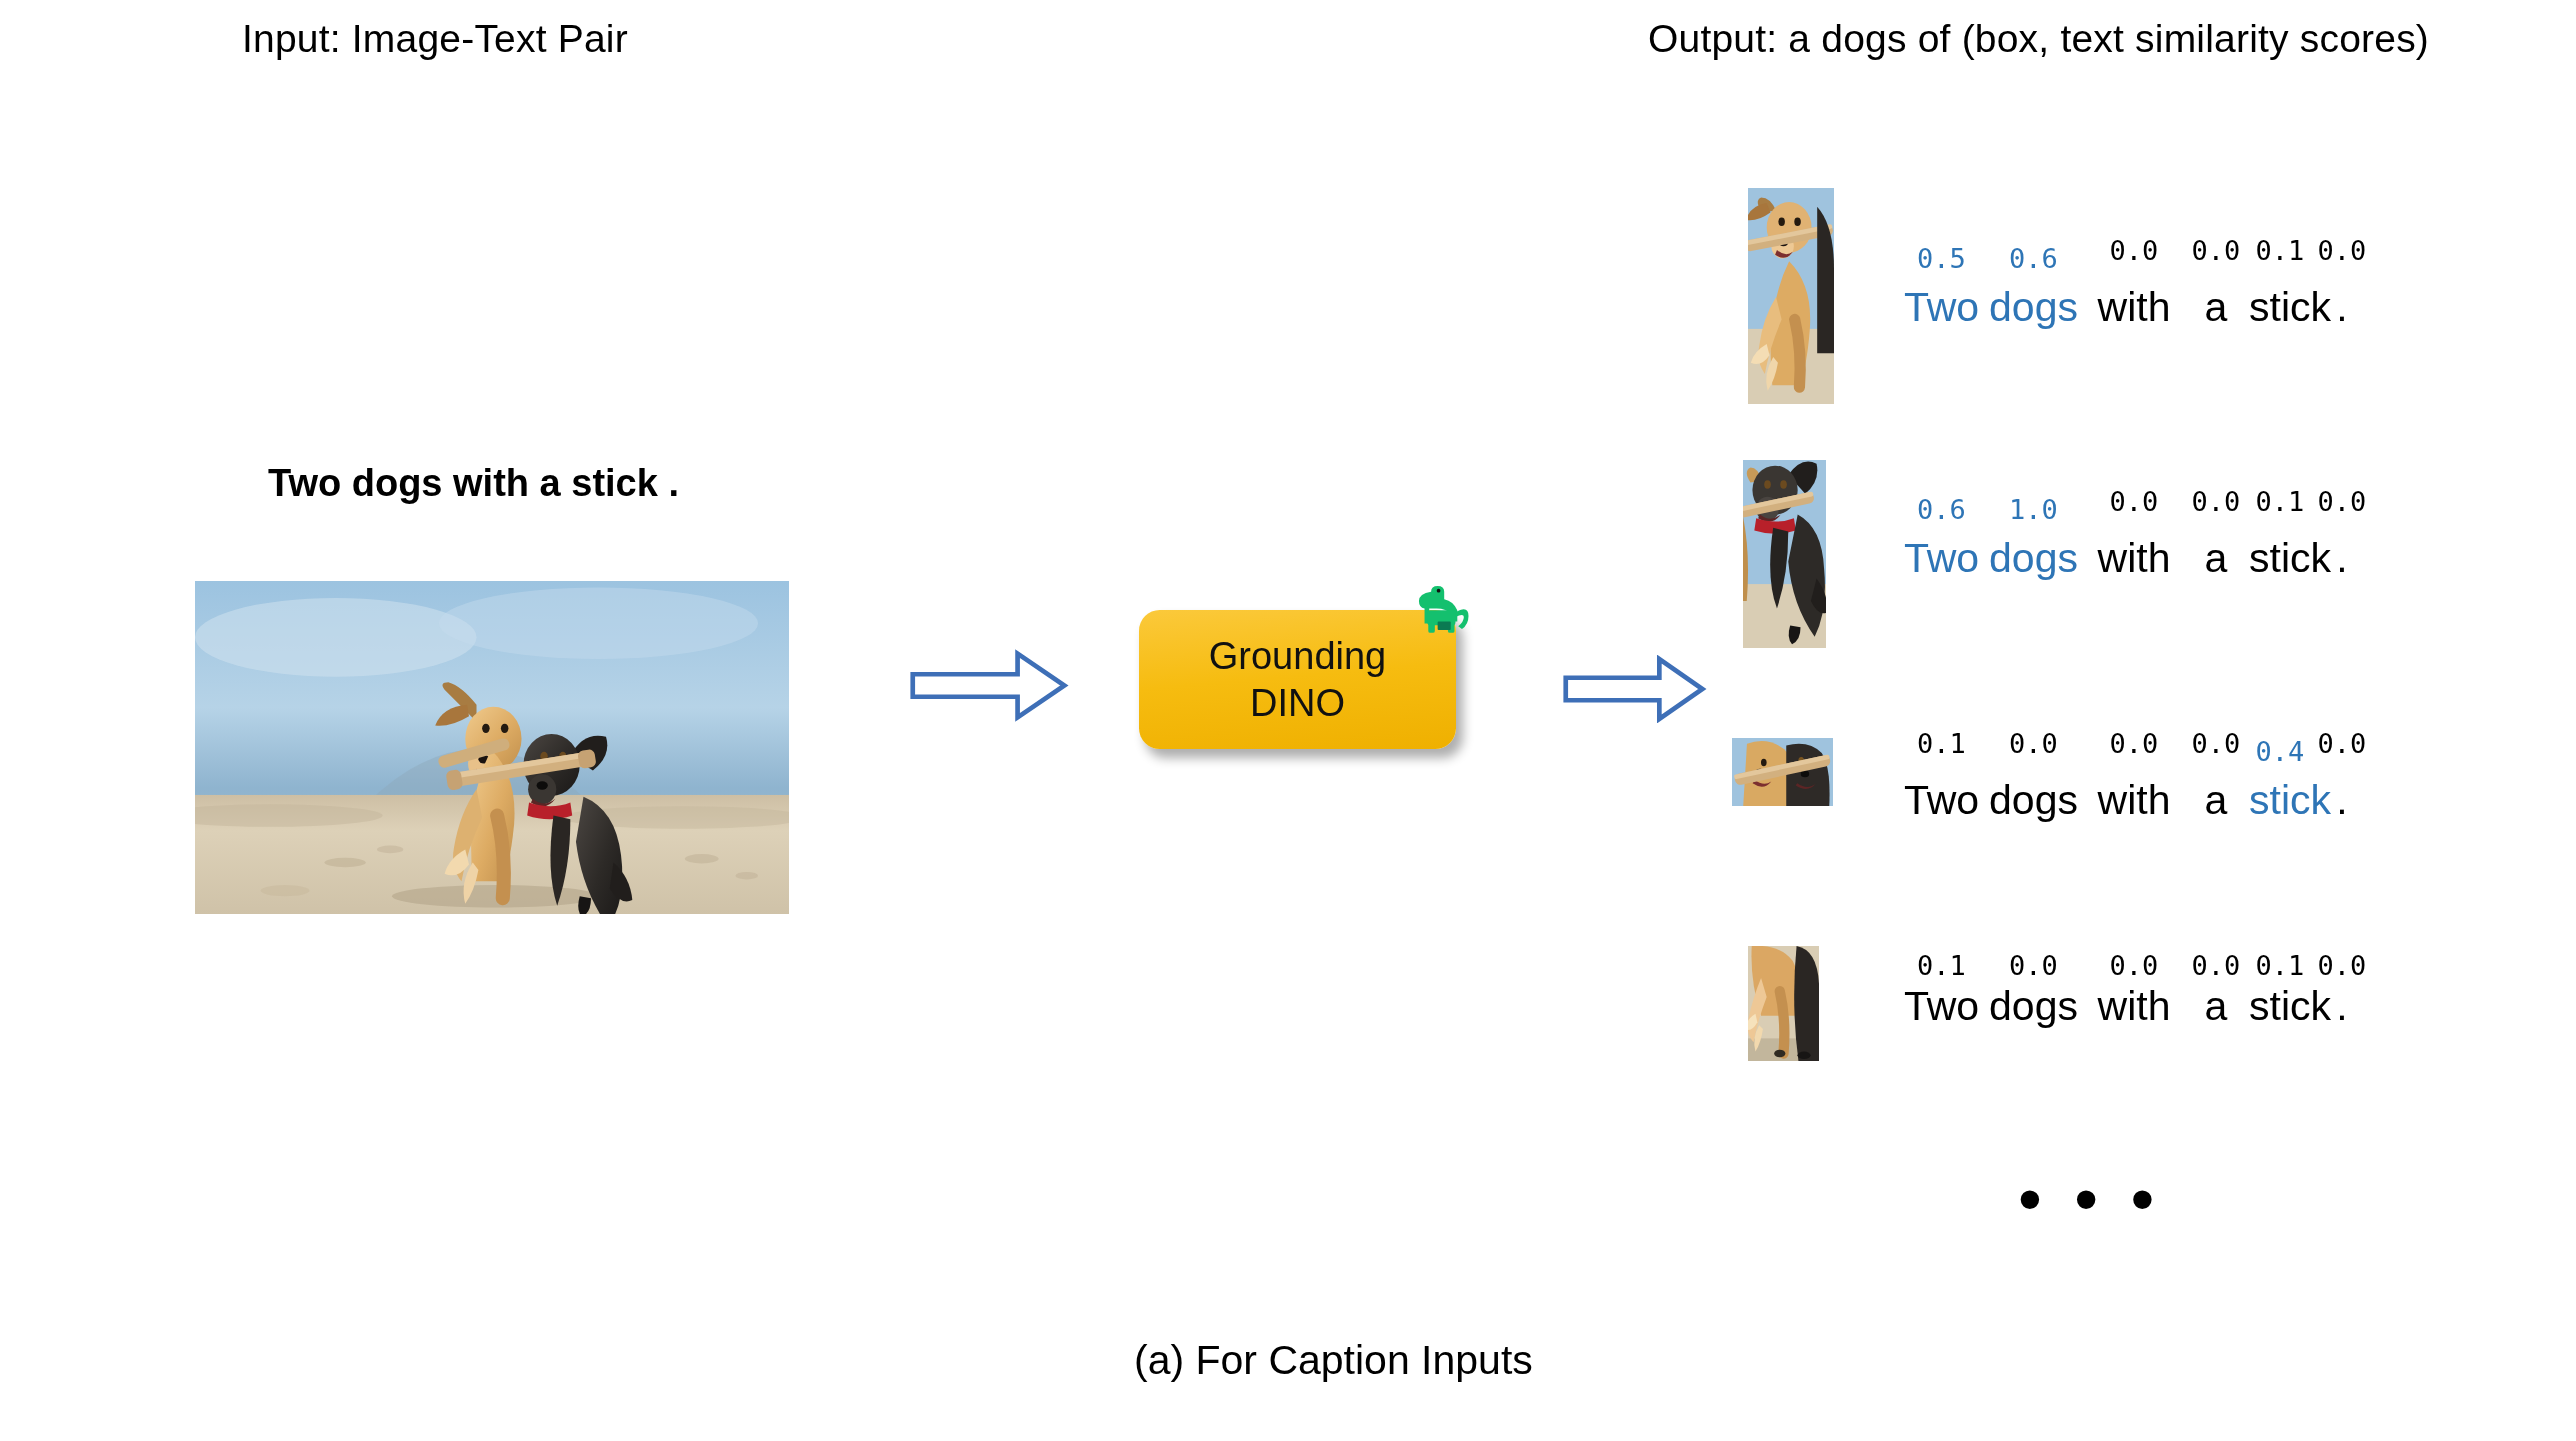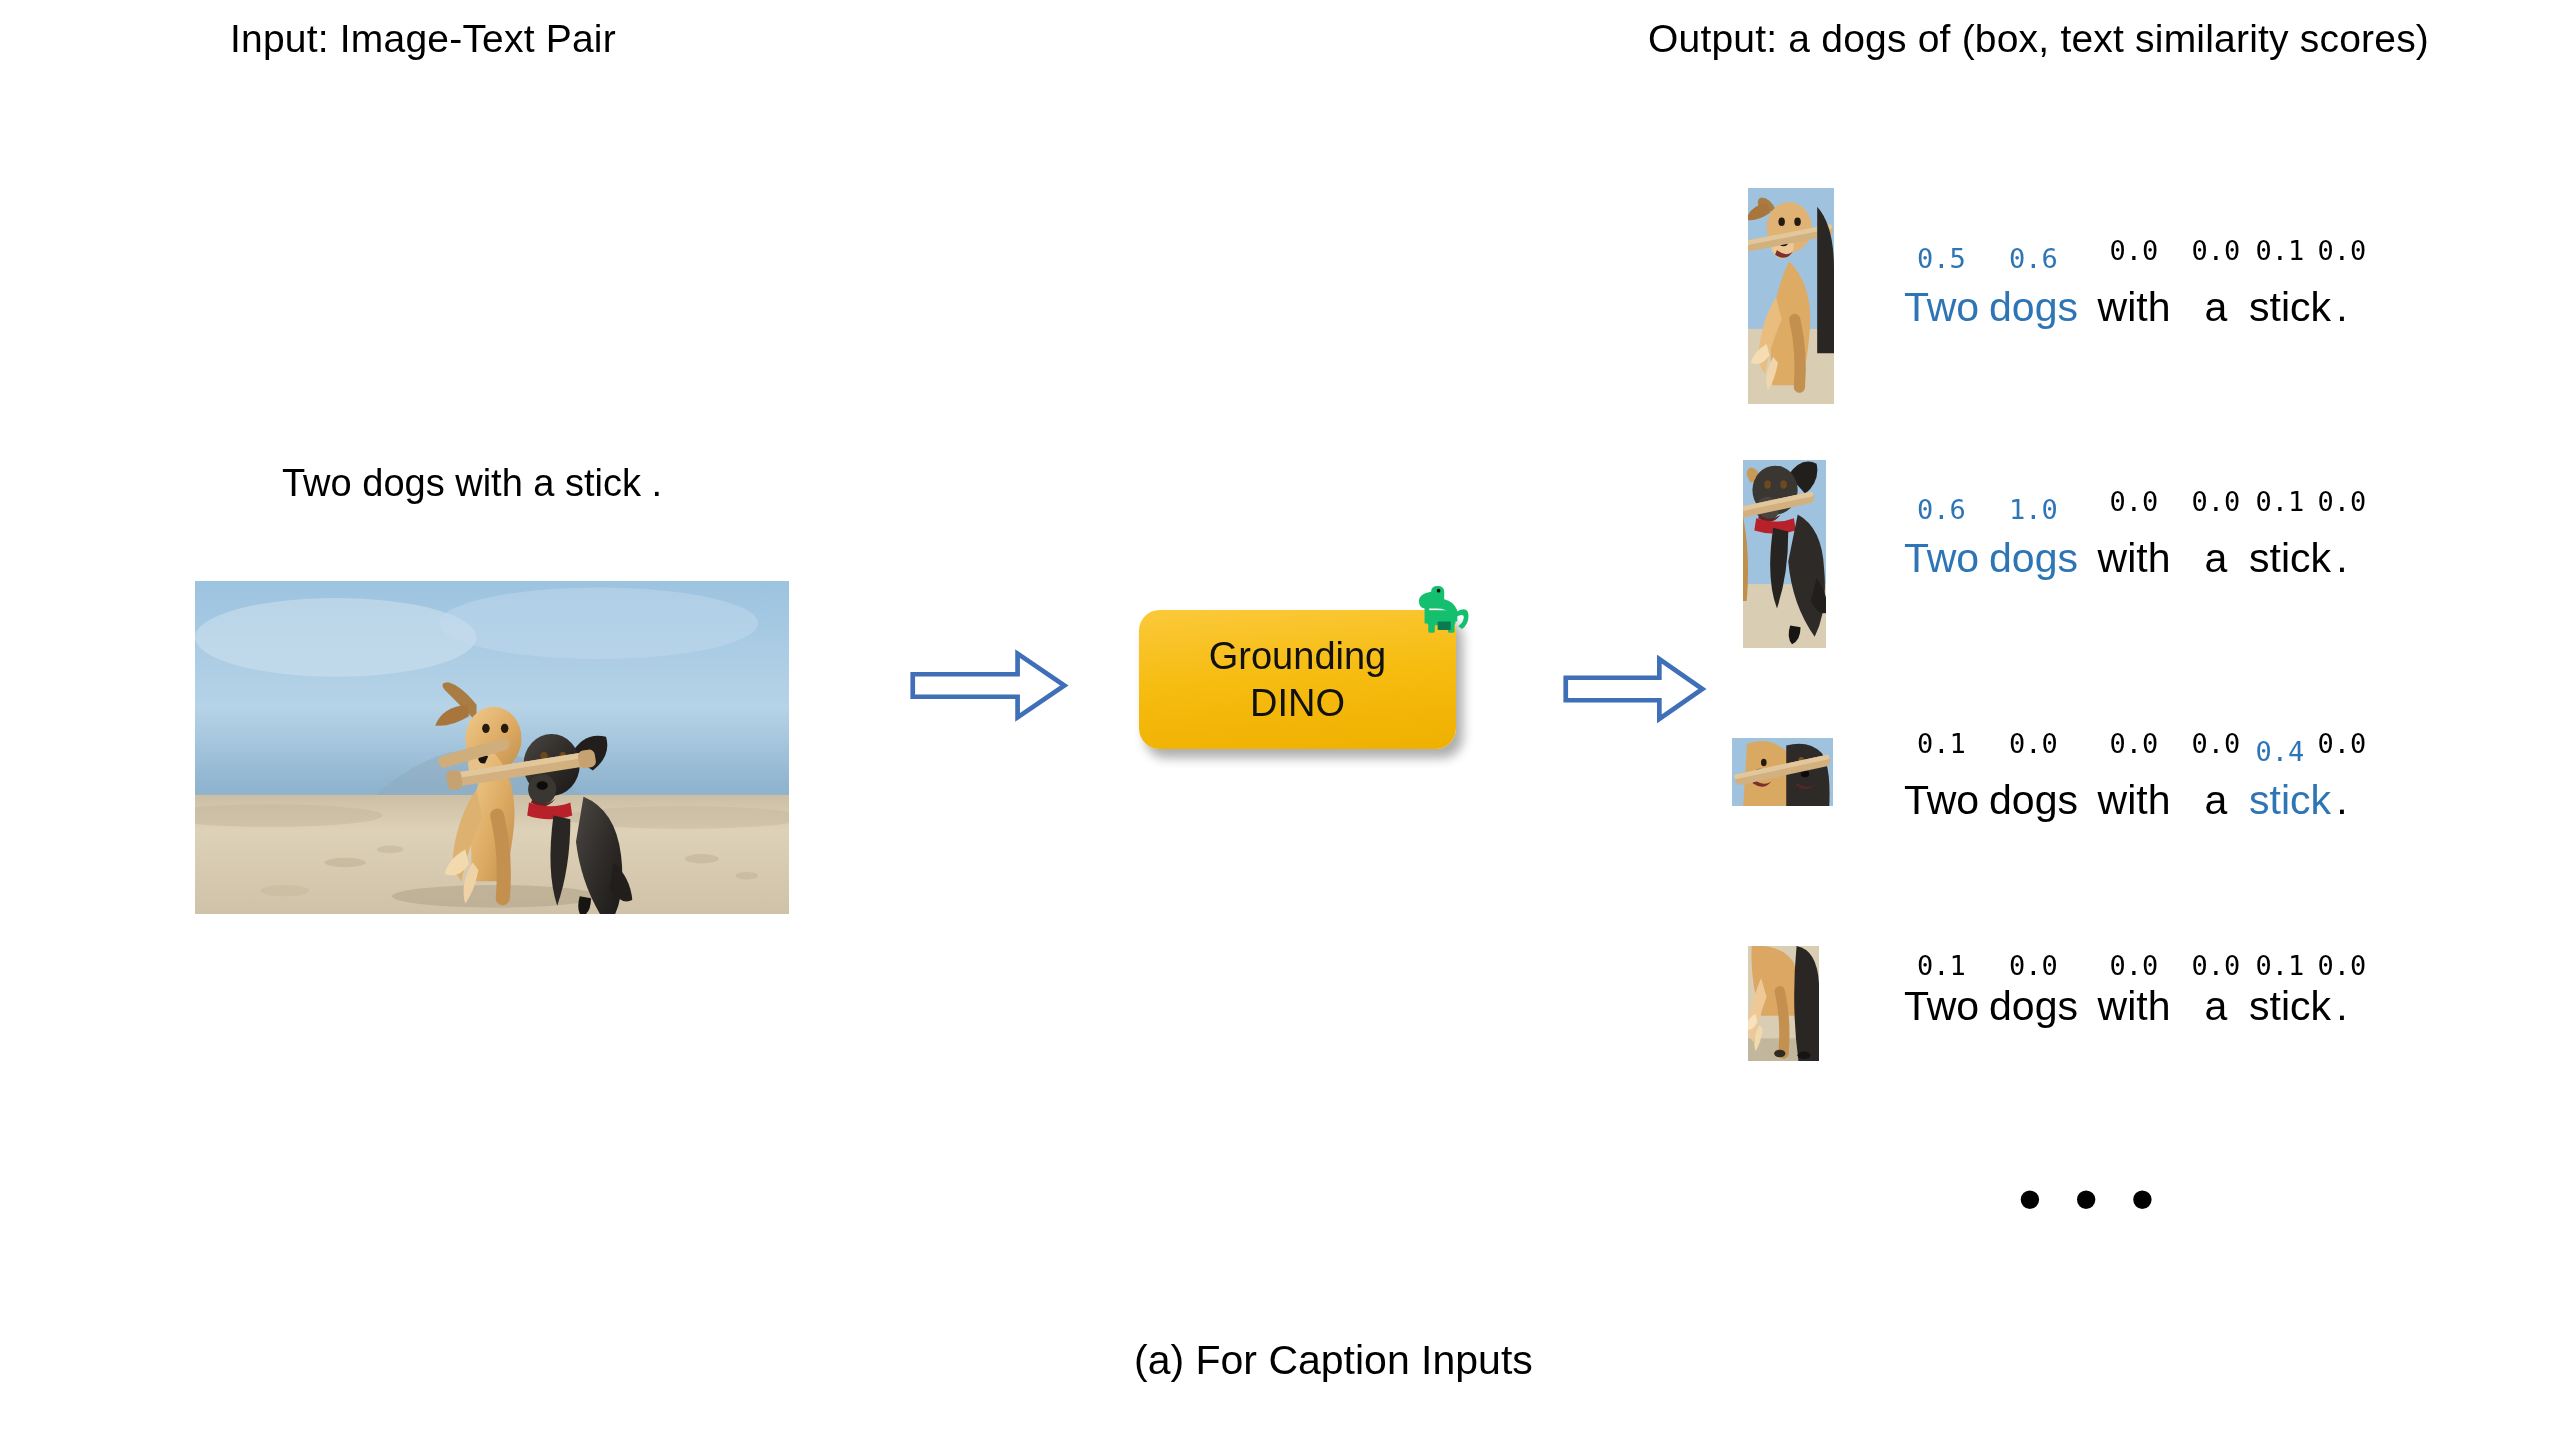--- a/index.html
+++ b/index.html
@@ -19,28 +19,29 @@
   .abs { position: absolute; }
 
   
   .col-header {
     font-size: 39px;
     font-weight: 400;
     color: #000;
     white-space: nowrap;
     letter-spacing: 0.2px;
   }
-  #input-header  { left: 230px; top: 17px; }
+  #input-header  { left: 242px; top: 17px; }
   #output-header { left: 1648px; top: 17px; }
 
   
   #input-caption {
-    left: 282px; top: 462px;
+    left: 268px; top: 462px;
     font-size: 38px;
     white-space: nowrap;
+    font-weight: bold;
   }
 
   
   #input-photo {
     left: 195px; top: 581px;
     width: 594px; height: 333px;
     overflow: hidden;
     background: #a9c6dd;
   }
   .beach-scene { position:absolute; inset:0; overflow:hidden; }

